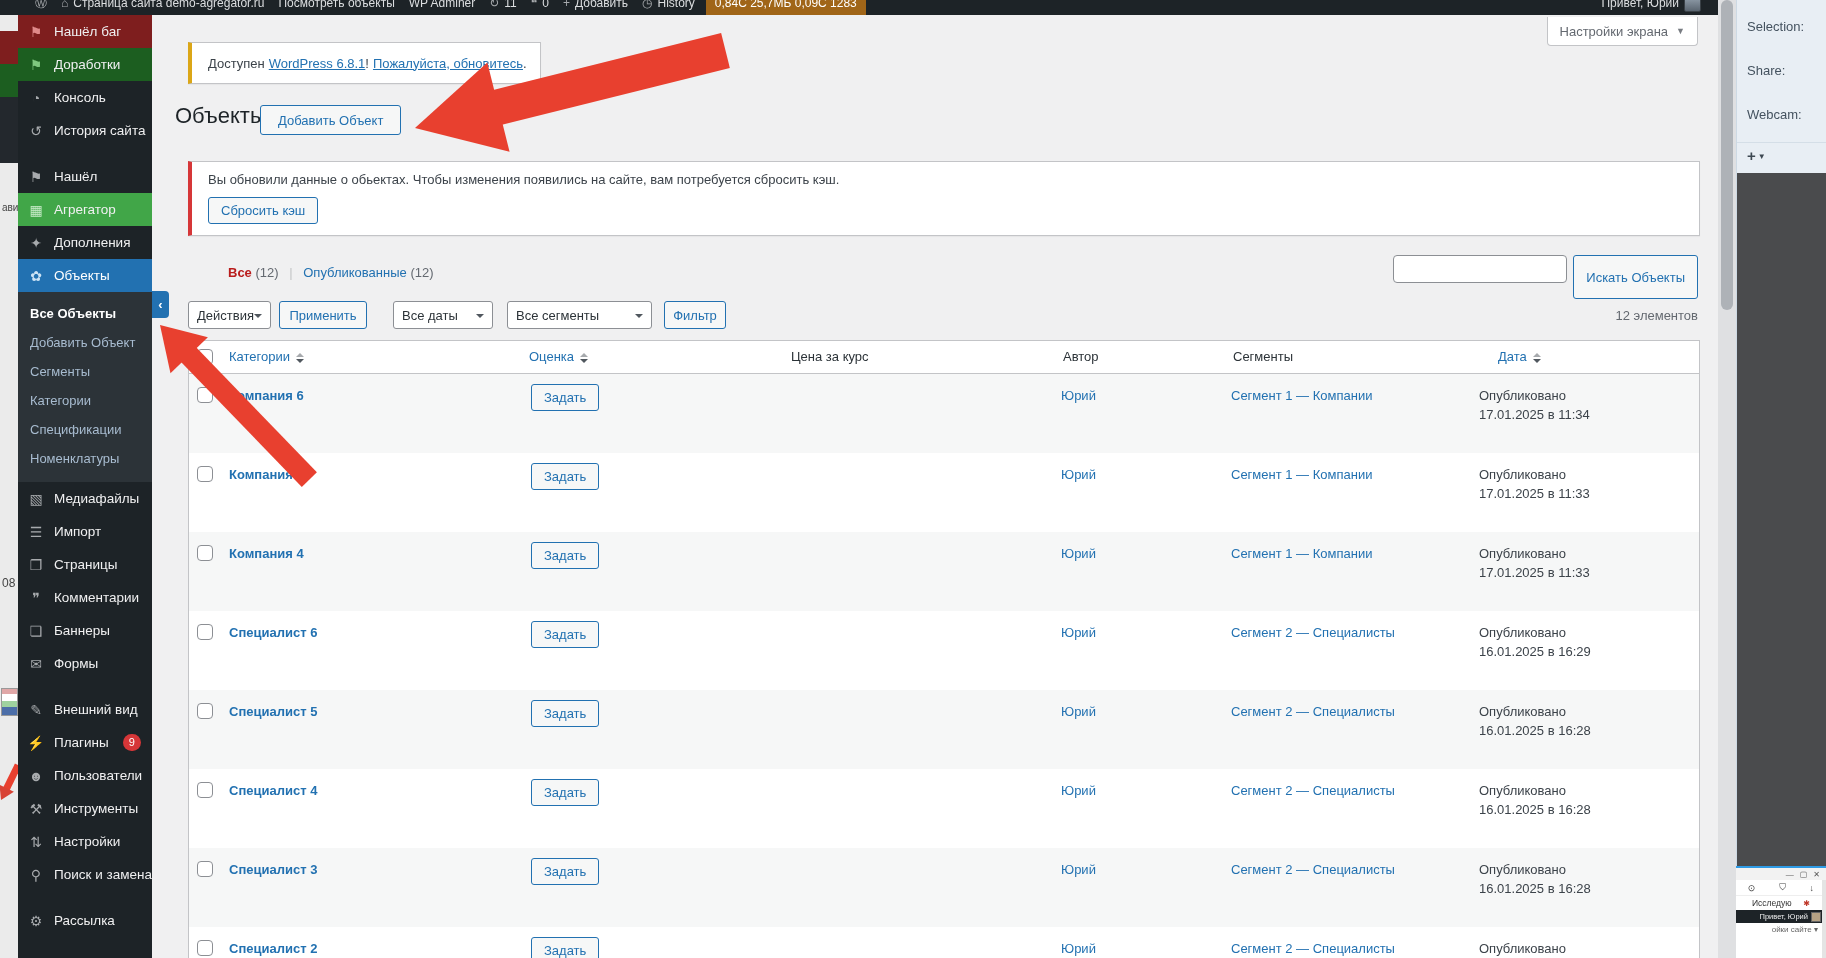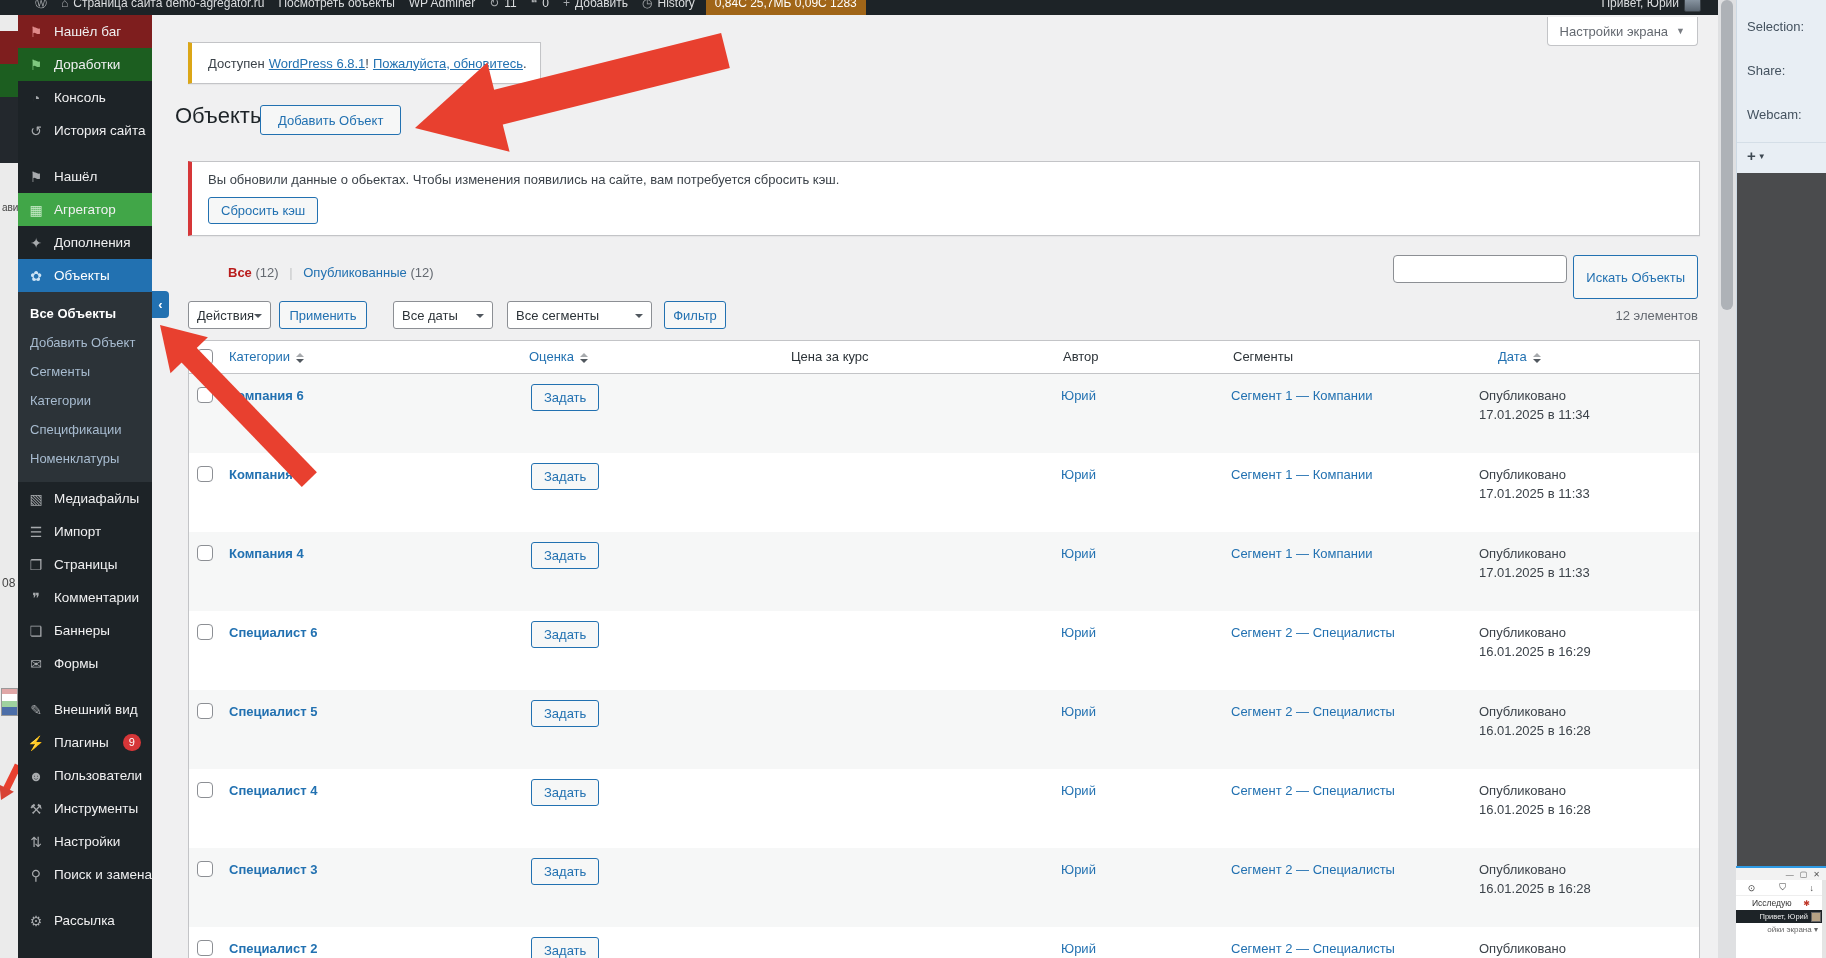--- a/index.html
+++ b/index.html
@@ -471,21 +471,21 @@
     </div>
     <div class="mini-row mini-explore">
       <span>Исследую</span>
         <span class="red">✱</span>
     </div>
     <div class="mini-row mini-black">
       <span>Привет, Юрий</span>
         <span class="mini-avatar"></span>
     </div>
     <div class="mini-row mini-screen">
-      <span>ойки экрана</span>&nbsp;▾
+      <span>ойки сайте</span>&nbsp;▾
     </div>
     <div class="mini-sb"></div>
   </div>
 
   <div class="arrow arrow1">
       <div class="shaft"></div>
       <div class="head"></div>
     </div>
   <div class="arrow arrow2">
       <div class="shaft"></div>

